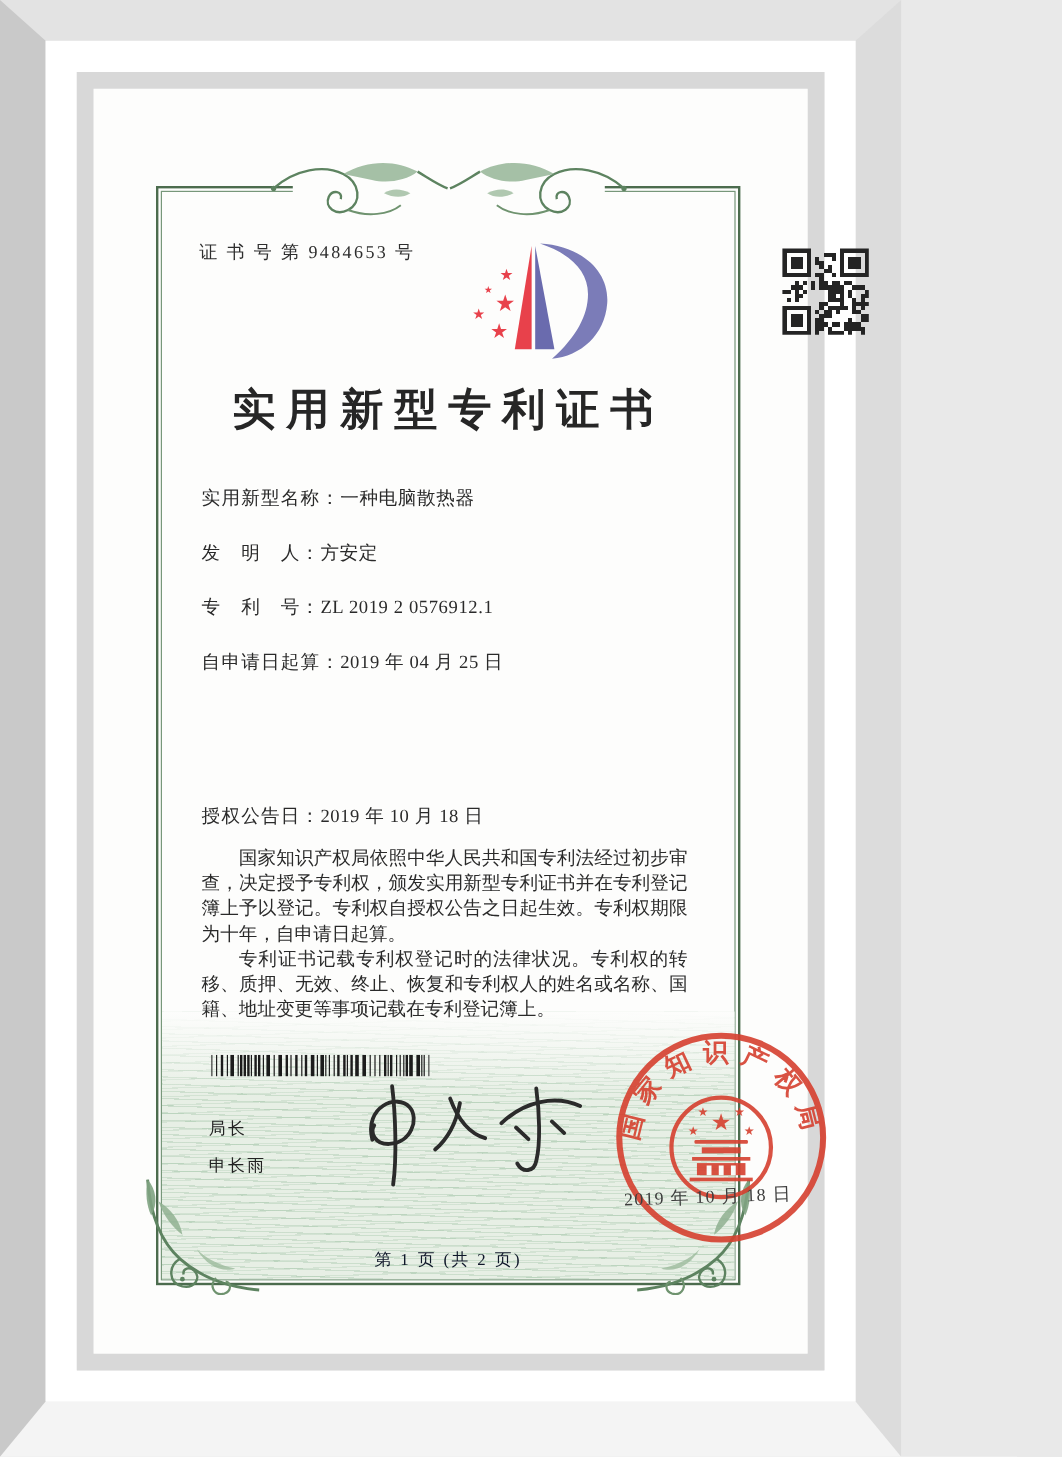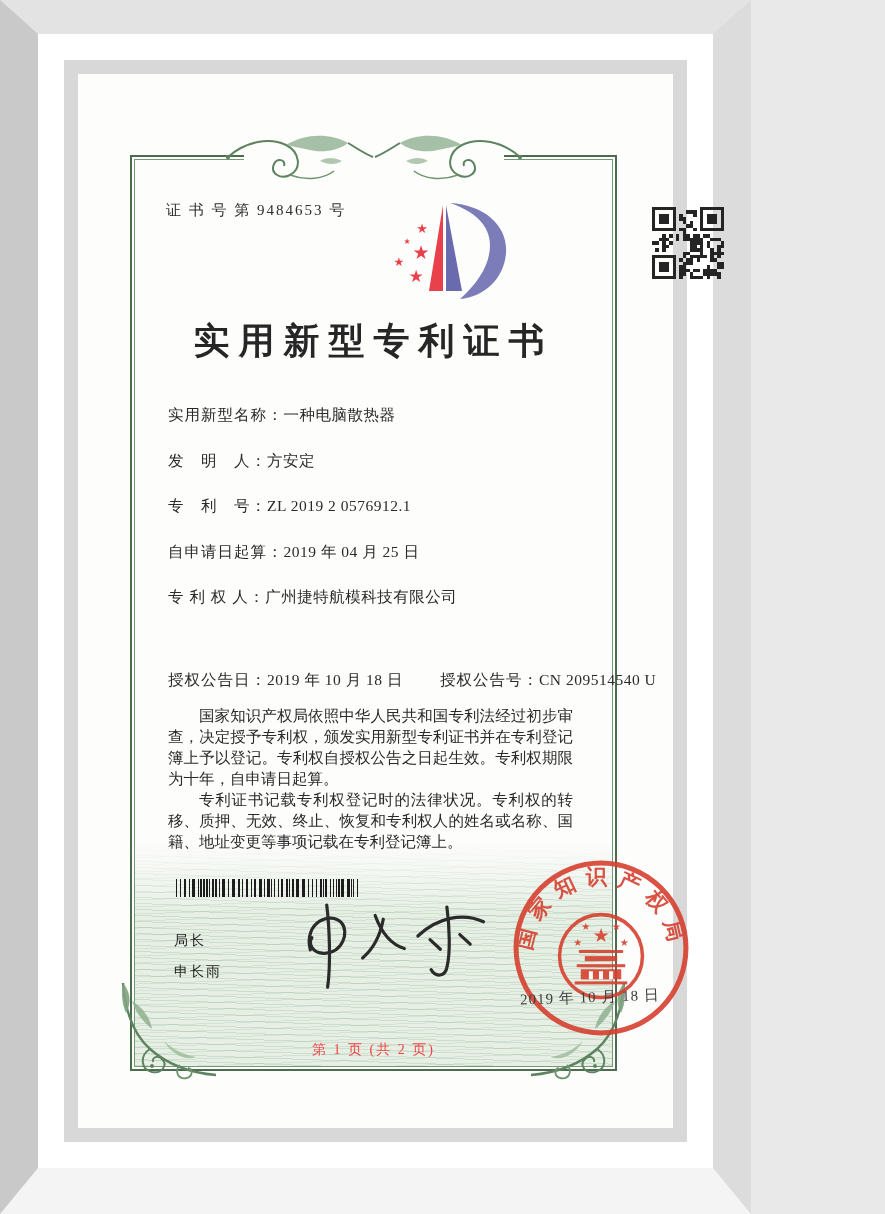--- a/index.html
+++ b/index.html
@@ -48,21 +48,21 @@
   .paras p{margin:0;text-indent:2em;}
 
   .barcode{left:44px;top:722px;}
   .officer{left:42px;top:768px;font-size:14px;line-height:31px;color:#222;
            letter-spacing:2px;font-family:"Liberation Sans","DejaVu Sans",sans-serif;}
   .signature{left:148px;top:728px;transform:rotate(-2deg);}
   .seal{left:378px;top:700px;}
   .seal-date{left:388px;top:831px;width:150px;font-size:15px;color:#3d3d3d;
              letter-spacing:1px;transform:rotate(-2deg);z-index:3;}
   .page-info{left:0;right:0;bottom:10px;text-align:center;font-size:14px;
-             letter-spacing:2px;color:#ef4444;}
+             letter-spacing:2px;color:#0f172a;}
   .back-note{position:absolute;left:0;right:0;top:1014px;text-align:center;
              font-size:15px;letter-spacing:4px;color:#333;}
 
   .ornament-top{position:absolute;left:50%;top:-26px;transform:translateX(-50%);z-index:2;}
   .corner-br{position:absolute;right:-12px;bottom:-12px;z-index:2;}
   .corner-bl{position:absolute;left:-12px;bottom:-12px;transform:scale(-1,1);z-index:2;}
 </style>
 </head>
 <body>
 
@@ -349,29 +349,23 @@
               <div class="z title">实用新型专利证书</div>
               <div class="z field-row" style="top:294px">
                 <span class="field-label">发　明　人：</span><span class="field-value">方安定</span>
               </div>
               <div class="z field-row" style="top:339px">
                 <span class="field-label">专　利　号：</span><span class="field-value">ZL 2019 2 0576912.1</span>
               </div>
               <div class="z field-row" style="top:385px">
                 <span class="field-label">自申请日起算：</span><span class="field-value">2019 年 04 月 25 日</span>
               </div>
-              <div class="z field-row" style="top:430px">
-                <span class="field-label">专 利 权 人：</span><span class="field-value">广州捷特航模科技有限公司</span>
-              </div>
 
               <div class="z field-row" style="top:513px">
                 <span class="field-label">授权公告日：</span><span class="field-value">2019 年 10 月 18 日</span>
-                <span class="grant-no">
-                  <span class="field-label">授权公告号：</span><span class="field-value">CN 209514540 U</span>
-                </span>
               </div>
 
               <div class="z paras">
                 <p>国家知识产权局依照中华人民共和国专利法经过初步审查，决定授予专利权，颁发实用新型专利证书并在专利登记簿上予以登记。专利权自授权公告之日起生效。专利权期限为十年，自申请日起算。</p>
                 <p>专利证书记载专利权登记时的法律状况。专利权的转移、质押、无效、终止、恢复和专利权人的姓名或名称、国籍、地址变更等事项记载在专利登记簿上。</p>
               </div>
 
               <svg class="z barcode" width="182" height="18" viewBox="0 0 182 18">
                   <rect x="0" y="0" width="1" height="18" fill="#1c1c1c"></rect>
                   <rect x="4" y="0" width="1" height="18" fill="#1c1c1c"></rect>

